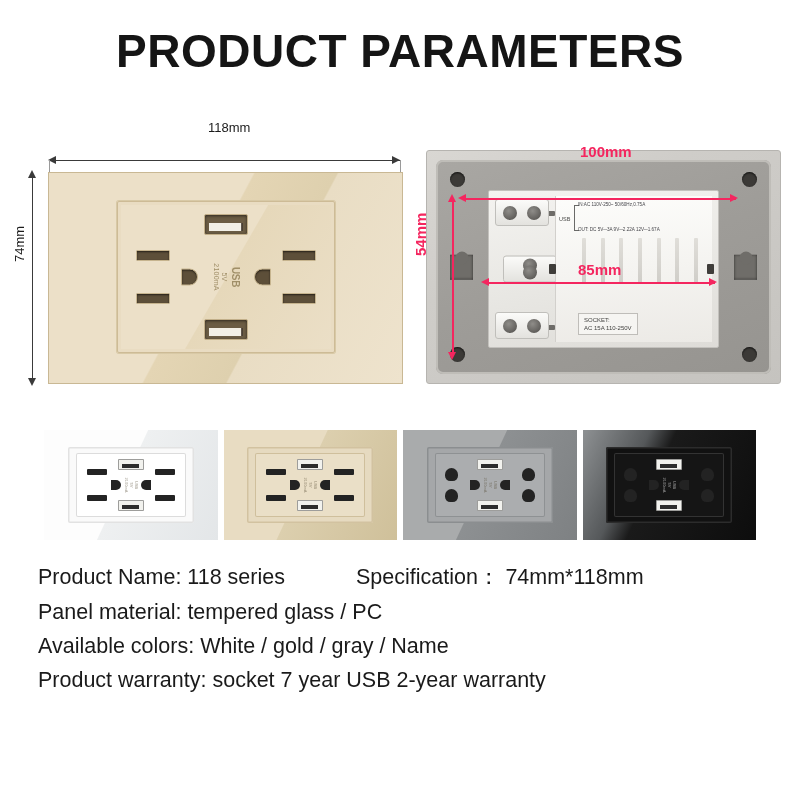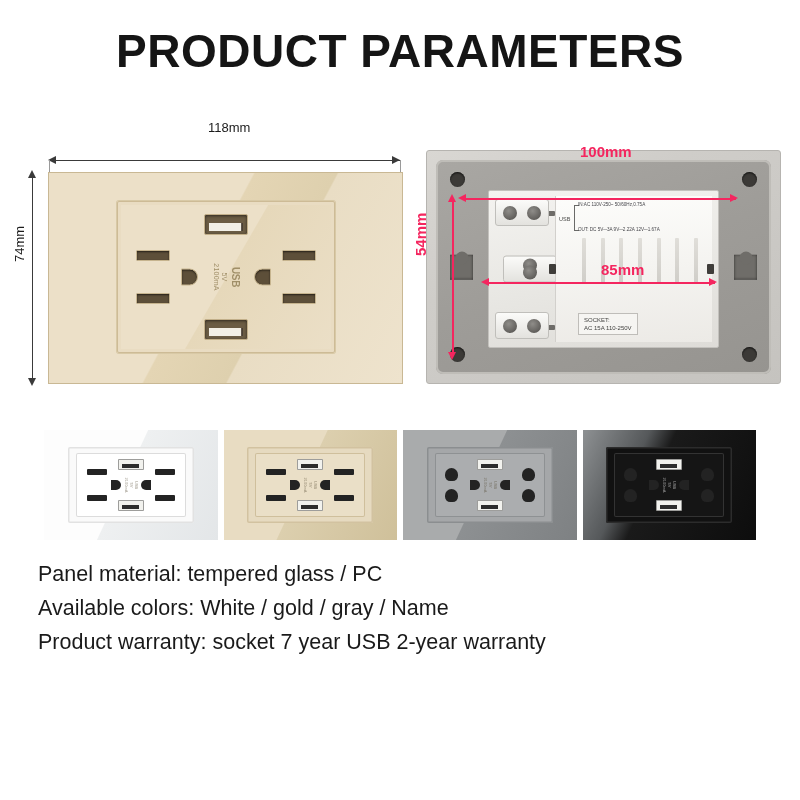--- a/index.html
+++ b/index.html
@@ -370,21 +370,21 @@
     <div class="dim-label red" style="left:580px; top:143px;">100mm</div>
     <div class="dim-line-h red" style="left:464px; top:198px; width:272px;"></div>
     <div class="arrow left red" style="left:458px; top:194px;"></div>
     <div class="arrow right red" style="left:730px; top:194px;"></div>
 
     <div class="dim-label red" style="left:412px; top:256px; transform:rotate(-90deg); transform-origin:left top;">54mm</div>
     <div class="dim-line-v red" style="left:452px; top:198px; height:158px;"></div>
     <div class="arrow up red" style="left:448px; top:194px;"></div>
     <div class="arrow down red" style="left:448px; top:352px;"></div>
 
-    <div class="dim-label red" style="left:601px; top:261px;">85mm</div>
+    <div class="dim-label red" style="left:578px; top:261px;">85mm</div>
     <div class="dim-line-h red" style="left:487px; top:282px; width:228px;"></div>
     <div class="arrow left red" style="left:481px; top:278px;"></div>
     <div class="arrow right red" style="left:709px; top:278px;"></div>
   </div>
 
   <div class="variants">
 
     <div class="variant v-white">
       <div class="v-panel">
           <div class="v-face">
@@ -476,20 +476,24 @@
           <div>USB</div>
               <div>5V</div>
               <div>2100mA</div>
         </div>
       </div>
         </div>
     </div>
   </div>
 
   <div class="specs">
+    <div class="spec-row">
+      <div class="c1">Product Name: 118 series</div>
+      <div class="c2">Specification： 74mm*118mm</div>
+    </div>
     <div class="spec-row single">
       <div class="c1">Panel material: tempered glass / PC</div>
     </div>
     <div class="spec-row single">
       <div class="c1">Available colors: White / gold / gray / Name</div>
     </div>
     <div class="spec-row single">
       <div class="c1">Product warranty: socket 7 year  USB  2-year warranty</div>
     </div>
   </div>

